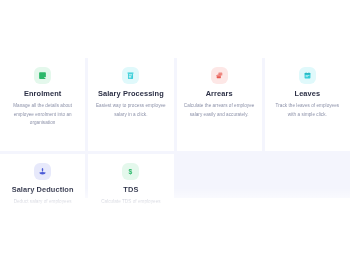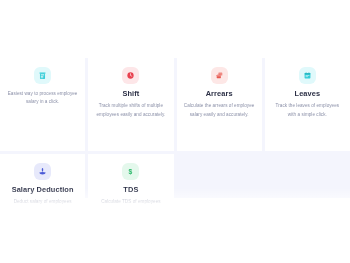--- a/index.html
+++ b/index.html
@@ -100,47 +100,48 @@
 </style>
 </head>
 <body>
 
 <div class="page">
 
   <div class="grid-field"></div>
 
   <div class="grid">
 
+    <div class="card">
+      <div class="icon-wrap" style="background:#e4f8ec">
+        <svg width="9" height="9" viewBox="0 0 16 16">
+          <rect x="2" y="2" width="12" height="12" rx="1.5" fill="#2cb86a"></rect>
+          <path d="M10.5 10.5 L14 14 L14 10.5 Z" fill="#ffffff" opacity="0.85"></path>
+        </svg>
+      </div>
+      <div class="card-title">Enrolment</div>
+      <div class="card-desc">Manage all the details about employee enrolment into an organisation</div>
+    </div>
 
 
     <div class="card">
       <div class="icon-wrap" style="background:#e0f9fb">
         <svg width="9" height="9" viewBox="0 0 16 16">
           <rect x="3.5" y="4" width="9" height="10" rx="1" fill="#35cdd8"></rect>
           <rect x="2.6" y="2.6" width="10.8" height="1.9" rx="0.7" fill="#35cdd8"></rect>
           <rect x="5" y="6" width="6" height="1.8" fill="#ffffff" opacity="0.9"></rect>
           <rect x="5" y="9" width="1.8" height="1.6" fill="#ffffff" opacity="0.9"></rect>
           <rect x="7.5" y="9" width="1.8" height="1.6" fill="#ffffff" opacity="0.9"></rect>
           <rect x="5" y="11.3" width="1.8" height="1.5" fill="#ffffff" opacity="0.9"></rect>
           <rect x="7.5" y="11.3" width="1.8" height="1.5" fill="#ffffff" opacity="0.9"></rect>
         </svg>
       </div>
+      <div class="card-title">Salary Processing</div>
       <div class="card-desc">Easiest way to process employee salary in a click.</div>
     </div>
 
-    <div class="card">
-      <div class="icon-wrap" style="background:#fde6e8">
-        <svg width="9" height="9" viewBox="0 0 16 16">
-          <circle cx="8" cy="8" r="5.6" fill="#e8414f"></circle>
-          <path d="M8 4.8 L8 8 L10.3 9.2" stroke="#ffffff" stroke-width="1.1" fill="none" stroke-linecap="round"></path>
-        </svg>
-      </div>
-      <div class="card-title">Shift</div>
-      <div class="card-desc">Track multiple shifts of multiple employees easily and accurately.</div>
-    </div>
 
     <div class="card">
       <div class="icon-wrap" style="background:#fde7e6">
         <svg width="9" height="9" viewBox="0 0 16 16">
           <rect x="6" y="2.8" width="7" height="5.4" rx="0.8" fill="#e8574f" opacity="0.65"></rect>
           <rect x="3" y="6.6" width="7.4" height="6.2" rx="0.8" fill="#e8574f"></rect>
           <path d="M3 8.6 L10.4 8.6" stroke="#ffffff" stroke-width="0.8"></path>
         </svg>
       </div>
       <div class="card-title">Arrears</div>

